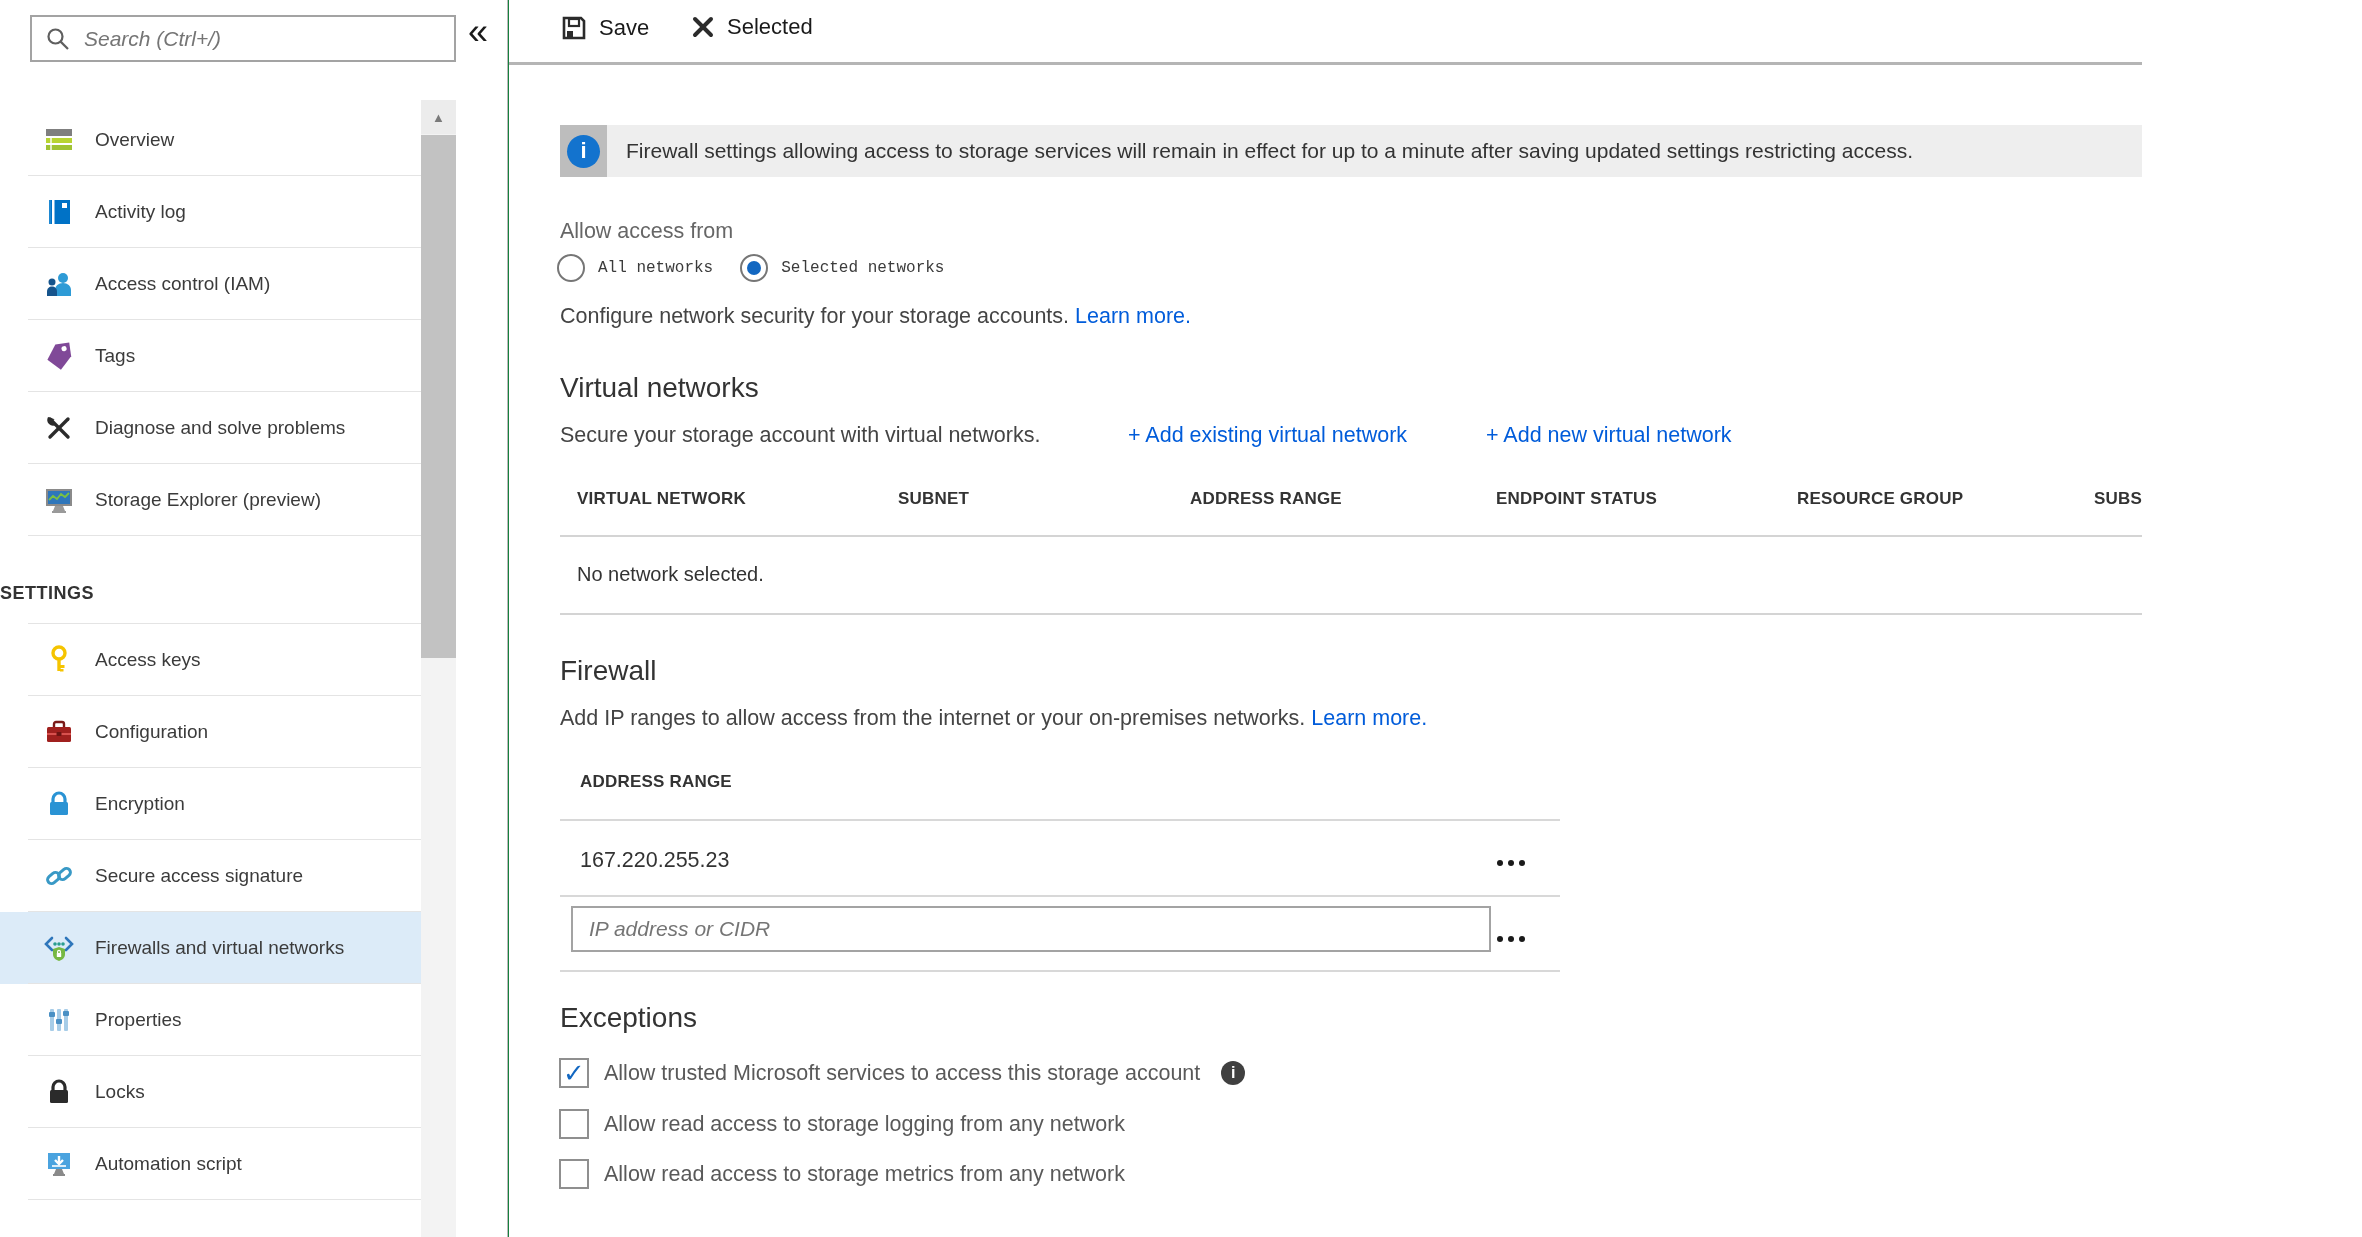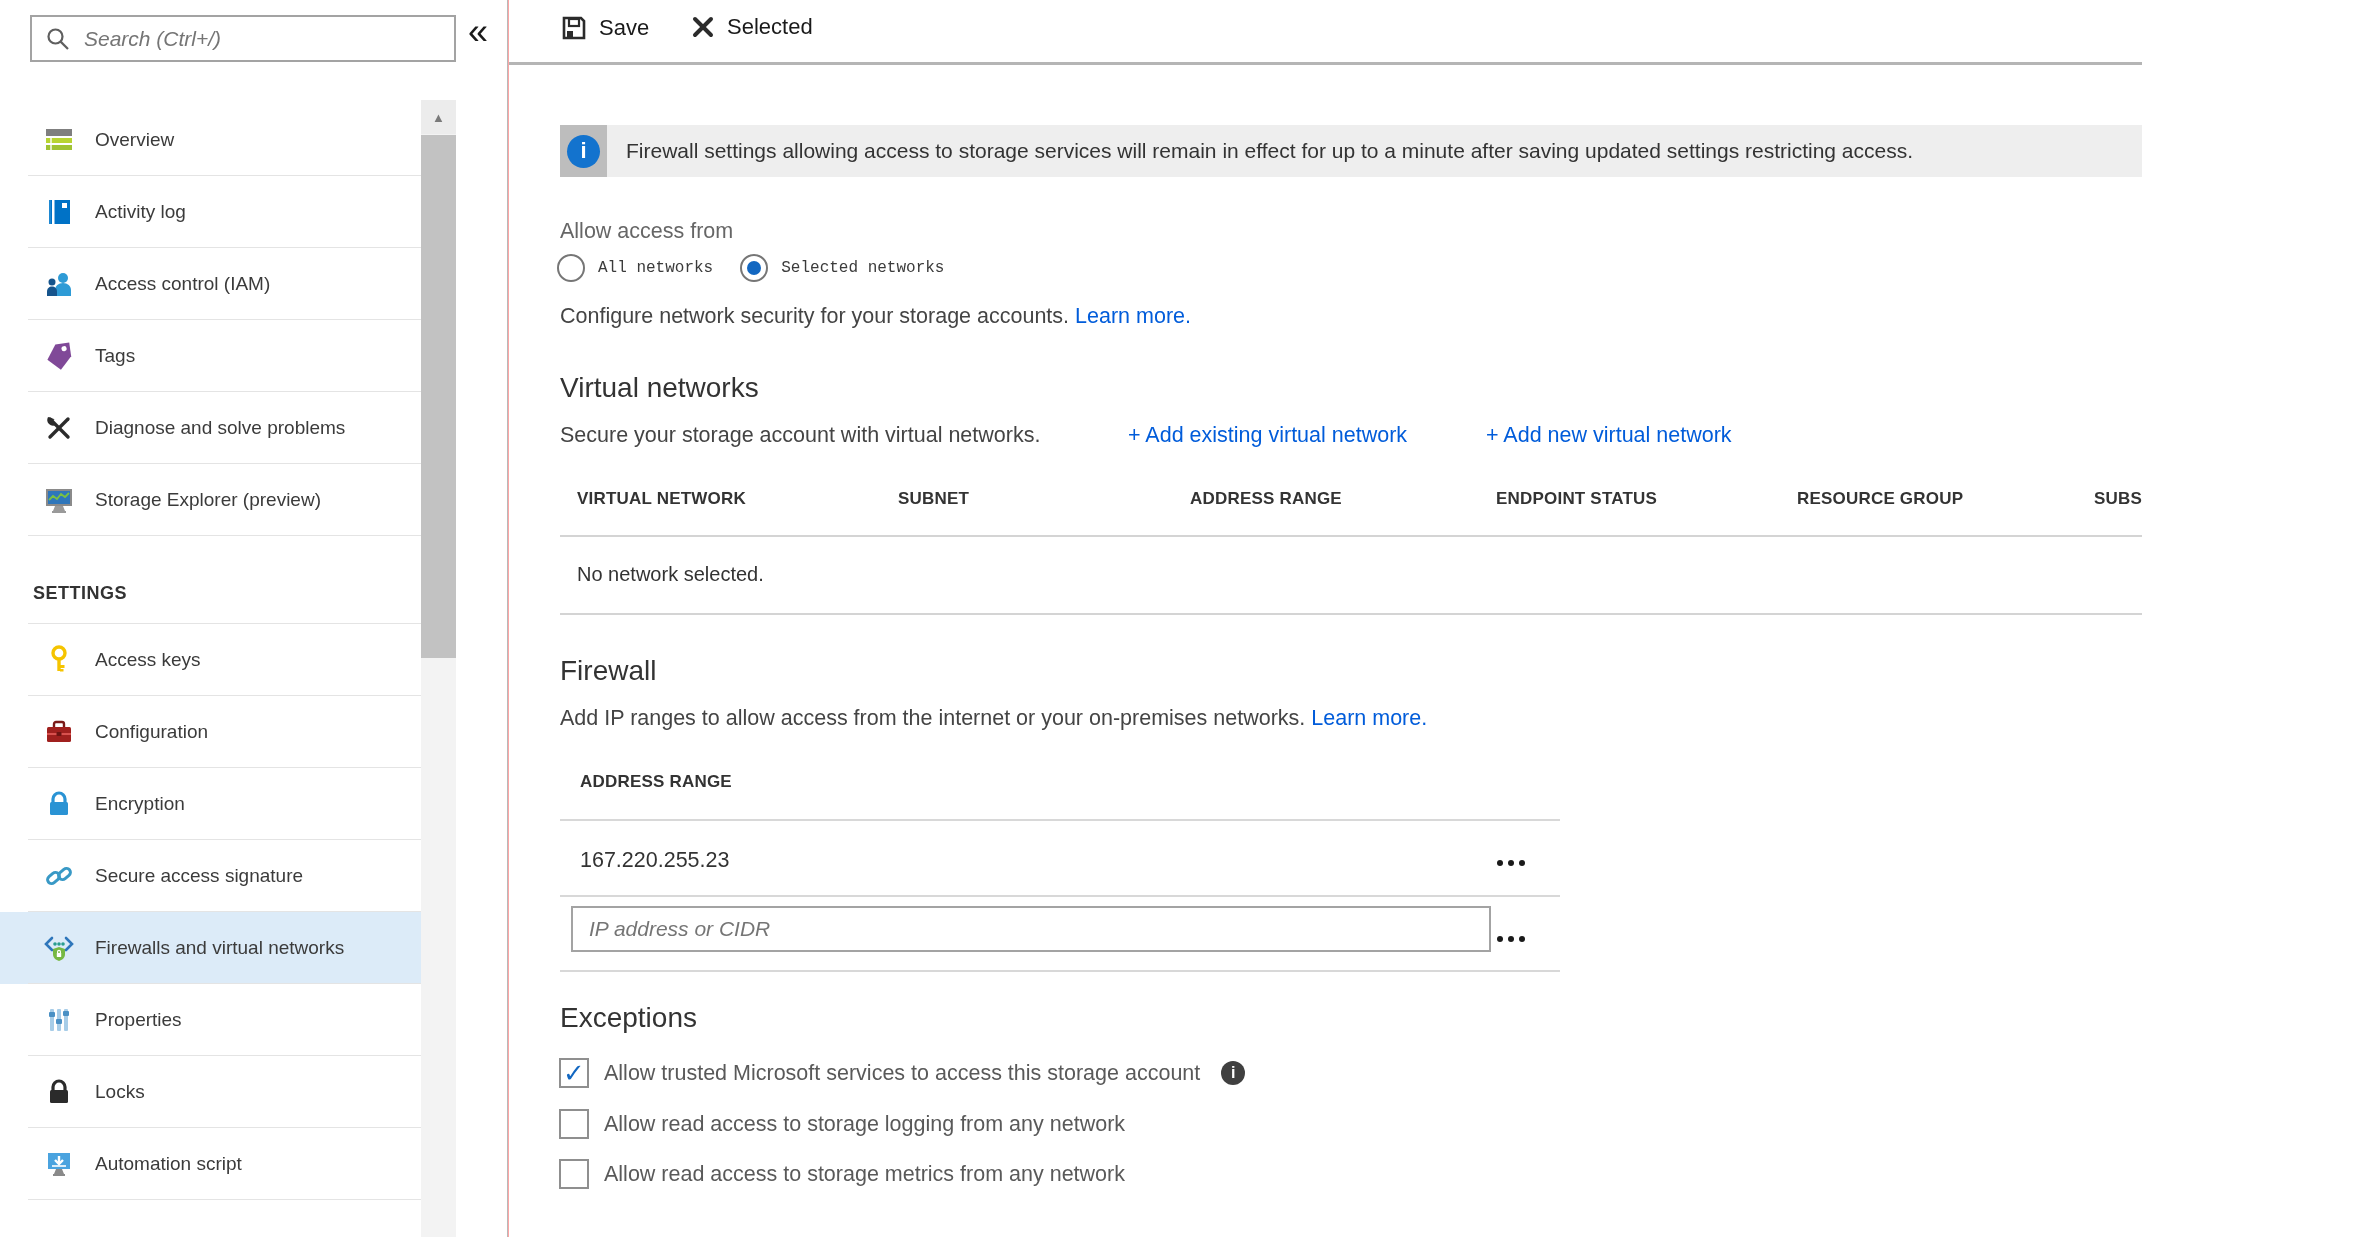--- a/index.html
+++ b/index.html
@@ -1,33 +1,33 @@
 <!DOCTYPE html>
 <html><head>
 <meta charset="utf-8">
 <style>
   * { margin:0; padding:0; box-sizing:border-box; }
   html,body { background:#fff; }
   body { font-family:"Liberation Sans","DejaVu Sans",sans-serif; color:#3b3b3b; }
-  #app { position:relative; width:2142px; height:1237px; background:#fca5a5; overflow:hidden; }
+  #app { position:relative; width:2142px; height:1237px; background:#15803d; overflow:hidden; }
 
   
   #sidebar { position:absolute; left:0; top:0; width:508px; height:1237px; background:#fff; border-right:1px solid #b9b9b9; }
   .searchbox { position:absolute; left:30px; top:15px; width:426px; height:47px; border:2px solid #a3a3a3; background:#fff; display:flex; align-items:center; }
   .searchbox svg { margin-left:12px; flex:0 0 auto; }
   .searchbox input { border:none; outline:none; flex:1; height:100%; font-size:21px; font-style:italic; color:#767676; padding-left:12px; font-family:inherit; background:transparent; }
   .collapse { position:absolute; left:468px; top:14px; font-size:36px; color:#1a1a1a; line-height:1; cursor:pointer; }
 
   .nav { position:absolute; left:0; top:104px; width:421px; }
   .nav-row { position:relative; height:72px; display:flex; align-items:center; padding-left:44px; cursor:pointer; }
   .nav-row::after { content:''; position:absolute; left:28px; right:0; bottom:0; height:1px; background:#e4e4e4; }
   .nav-row.selected { background:#dcebf8; }
   .nicon { width:30px; height:30px; flex:0 0 auto; display:flex; align-items:center; justify-content:center; }
   .nlabel { margin-left:21px; font-size:19px; color:#3b3b3b; white-space:nowrap; }
-  .nav-section { position:relative; height:62px; margin-top:26px; display:flex; align-items:center; padding-left:33px; }
+  .nav-section { position:relative; height:62px; margin-top:26px; display:flex; align-items:center; }
   .nav-section::after { content:''; position:absolute; left:28px; right:0; bottom:0; height:1px; background:#e4e4e4; }
   .nav-section span { font-size:18px; font-weight:700; letter-spacing:.5px; color:#333; }
 
   
   .sb-scroll { position:absolute; left:421px; top:100px; width:35px; height:1137px; background:#f3f3f3; }
   .sb-up { position:absolute; left:0; top:0; width:35px; height:34px; background:#ececec; display:flex; align-items:center; justify-content:center; font-size:13px; color:#7a7a7a; cursor:pointer; }
   .sb-thumb { position:absolute; left:0; top:35px; width:35px; height:523px; background:#c2c2c2; cursor:pointer; }
 
   
   #main { position:absolute; left:509px; top:0; width:1853px; height:1237px; background:#fff; }

